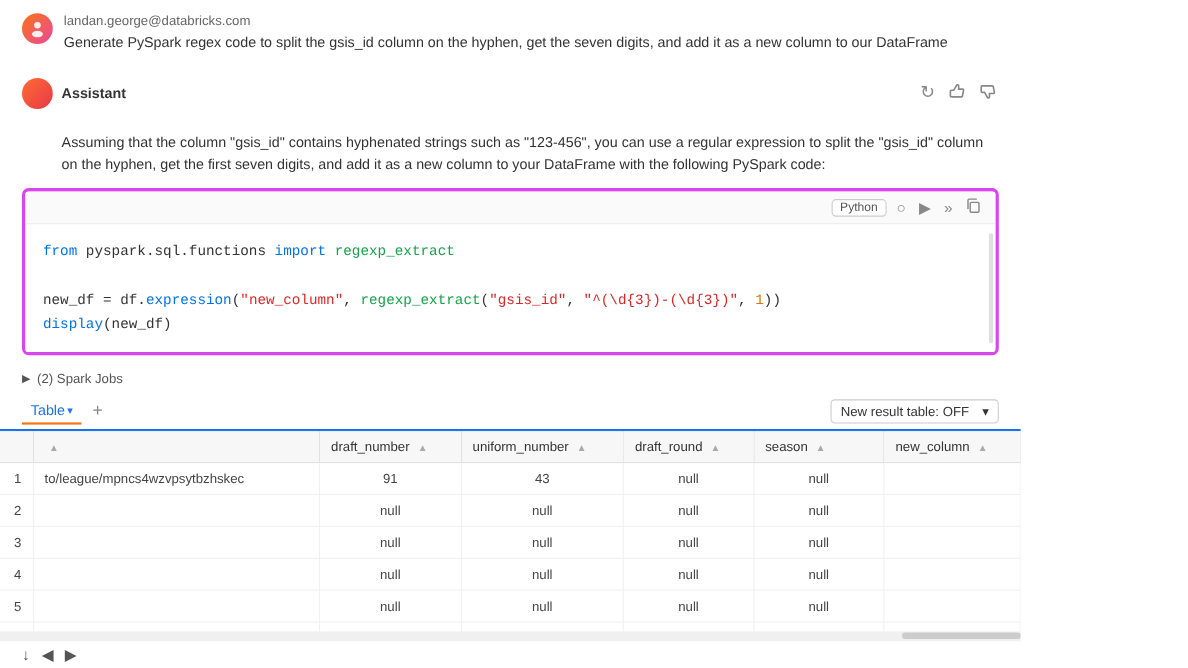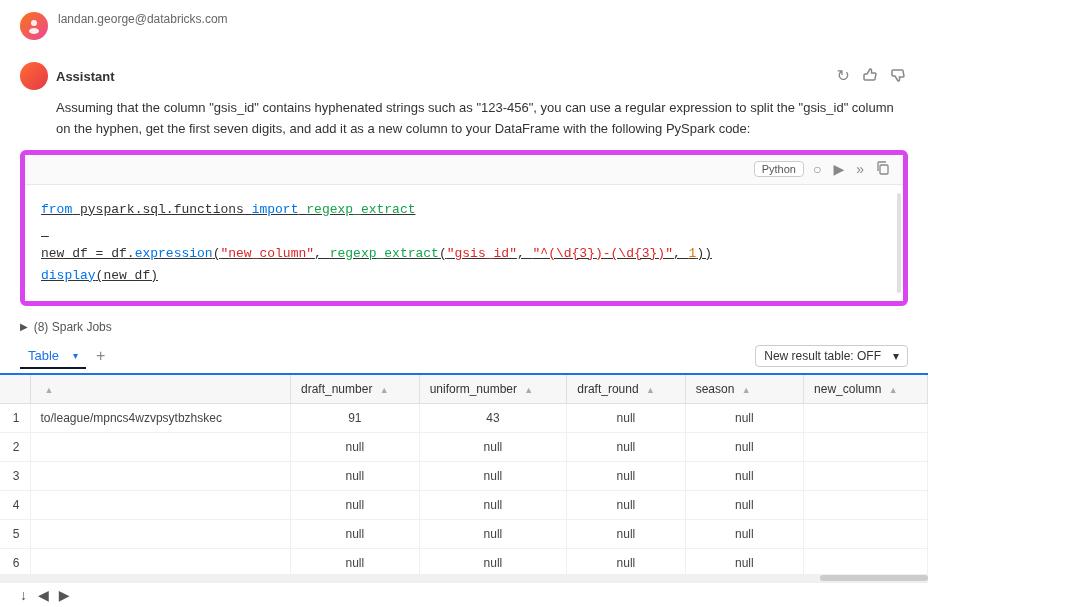--- a/index.html
+++ b/index.html
@@ -54,21 +54,21 @@
       line-height: 1.5;
     }
 
     
     .assistant-section {
       padding: 10px 20px 0 20px;
     }
     .assistant-header {
       display: flex;
       justify-content: space-between;
-      margin-bottom: 8px;
+      margin-bottom: 21px;
     }
     .assistant-left {
       display: flex;
       align-items: center;
       gap: 8px;
     }
     .assistant-icon {
       width: 28px;
       height: 28px;
       background: linear-gradient(135deg, #ff6b35, #e63946);
@@ -97,21 +97,21 @@
       font-size: 13px;
       color: #333;
       line-height: 1.6;
       padding-left: 36px;
       margin-bottom: 10px;
     }
 
     
     .code-block-wrapper {
       margin: 0 0 8px 0;
-      border: 5px solid #d946ef;
+      border: 3px solid #d946ef;
       border-radius: 6px;
       overflow: hidden;
     }
     .code-toolbar {
       display: flex;
       align-items: center;
       justify-content: flex-end;
       padding: 4px 10px;
       background: #fafafa;
       border-bottom: 1px solid #e8e8e8;
@@ -135,21 +135,20 @@
       background: #fff;
       padding: 14px 16px;
       font-family: 'Courier New', Courier, monospace;
       font-size: 13px;
       line-height: 1.7;
       position: relative;
     }
     .code-line {
       display: block;
       white-space: pre;
-      text-decoration: underline;
     }
     .kw-blue { color: #0073e6; }
     .kw-green { color: #16a34a; }
     .kw-red { color: #dc2626; }
     .kw-orange { color: #d97706; }
     .code-scrollbar {
       position: absolute;
       right: 2px;
       top: 8px;
       bottom: 8px;
@@ -181,25 +180,25 @@
       justify-content: space-between;
     }
     .table-tab-area {
       display: flex;
       align-items: center;
       gap: 4px;
     }
     .table-tab {
       display: flex;
       align-items: center;
-      gap: 14px;
+      gap: 2px;
       padding: 4px 8px;
       font-size: 13px;
       color: #1a73e8;
-      border-bottom: 2px solid #0f172a;
+      border-bottom: 2px solid #f97316;
       cursor: pointer;
     }
     .tab-chevron {
       font-size: 10px;
       color: #1a73e8;
     }
     .add-tab-btn {
       background: none;
       border: none;
       font-size: 16px;
@@ -319,20 +318,21 @@
 
   <div class="user-section">
     <div class="user-avatar">
       <svg width="16" height="16" viewBox="0 0 16 16">
         <circle cx="8" cy="5" r="3" fill="white" opacity="0.9"></circle>
         <ellipse cx="8" cy="13" rx="5" ry="3" fill="white" opacity="0.9"></ellipse>
       </svg>
     </div>
     <div class="user-info">
       <span class="user-email">landan.george@databricks.com</span>
+      <span class="user-message">Generate PySpark regex code to split the gsis_id column on the hyphen, get the seven digits, and add it as a new column to our DataFrame</span>
     </div>
   </div>
 
   <div class="assistant-section">
     <div class="assistant-header">
       <div class="assistant-left">
         <div class="assistant-icon"></div>
         <span class="assistant-label">Assistant</span>
       </div>
       <div class="assistant-actions">
@@ -375,21 +375,21 @@
         <span class="code-line">&nbsp;</span>
         <span class="code-line">new_df = df.<span class="kw-blue">expression</span>(<span class="kw-red">"new_column"</span>, <span class="kw-green">regexp_extract</span>(<span class="kw-red">"gsis_id"</span>, <span class="kw-red">"^(\d{3})-(\d{3})"</span>, <span class="kw-orange">1</span>))</span>
         <span class="code-line"><span class="kw-blue">display</span>(new_df)</span>
         <div class="code-scrollbar"></div>
       </div>
     </div>
   </div>
 
   <div class="spark-jobs">
     <span class="spark-triangle">▶</span>
-    <span>(8) Spark Jobs</span>
+    <span>(2) Spark Jobs</span>
   </div>
 
   <div class="table-toolbar">
     <div class="table-tab-area">
       <div class="table-tab">
         <span>Table</span>
         <span class="tab-chevron">▾</span>
       </div>
       <button class="add-tab-btn">+</button>
     </div>

